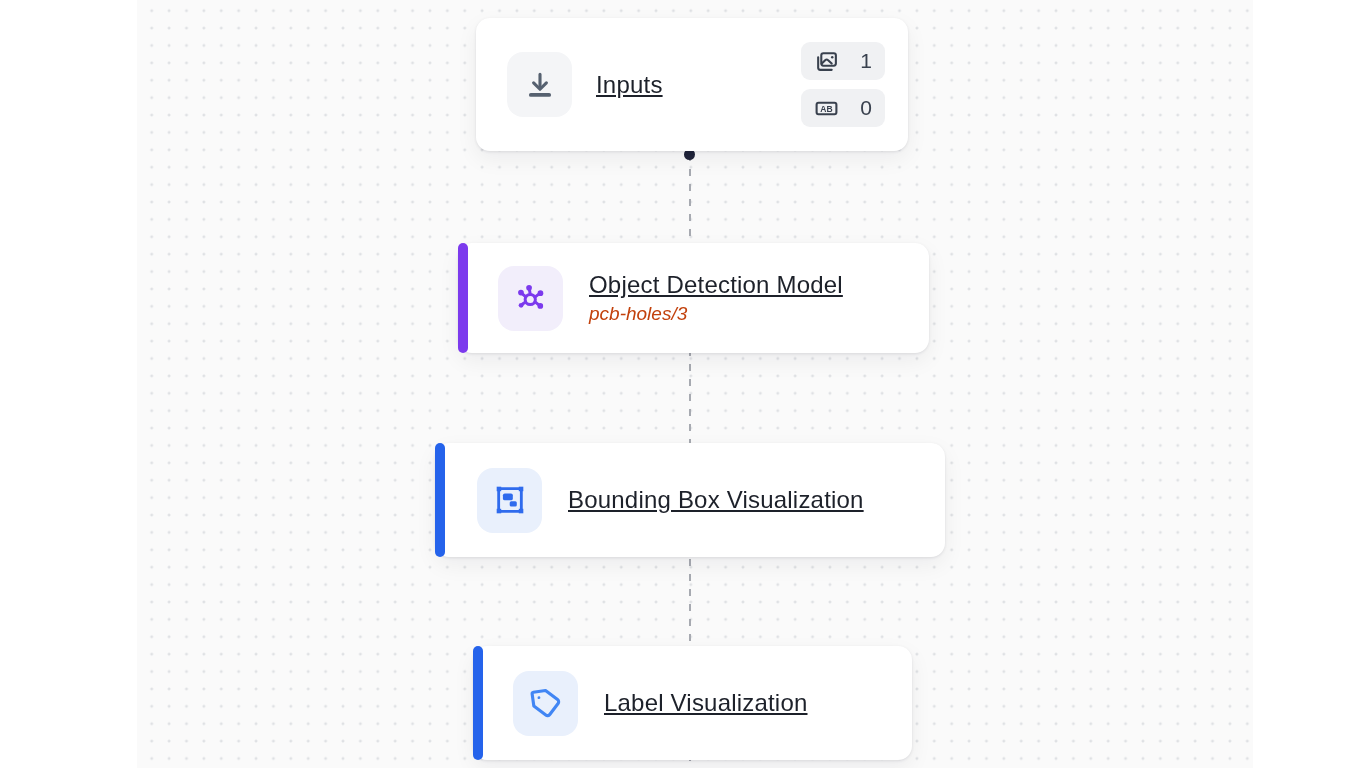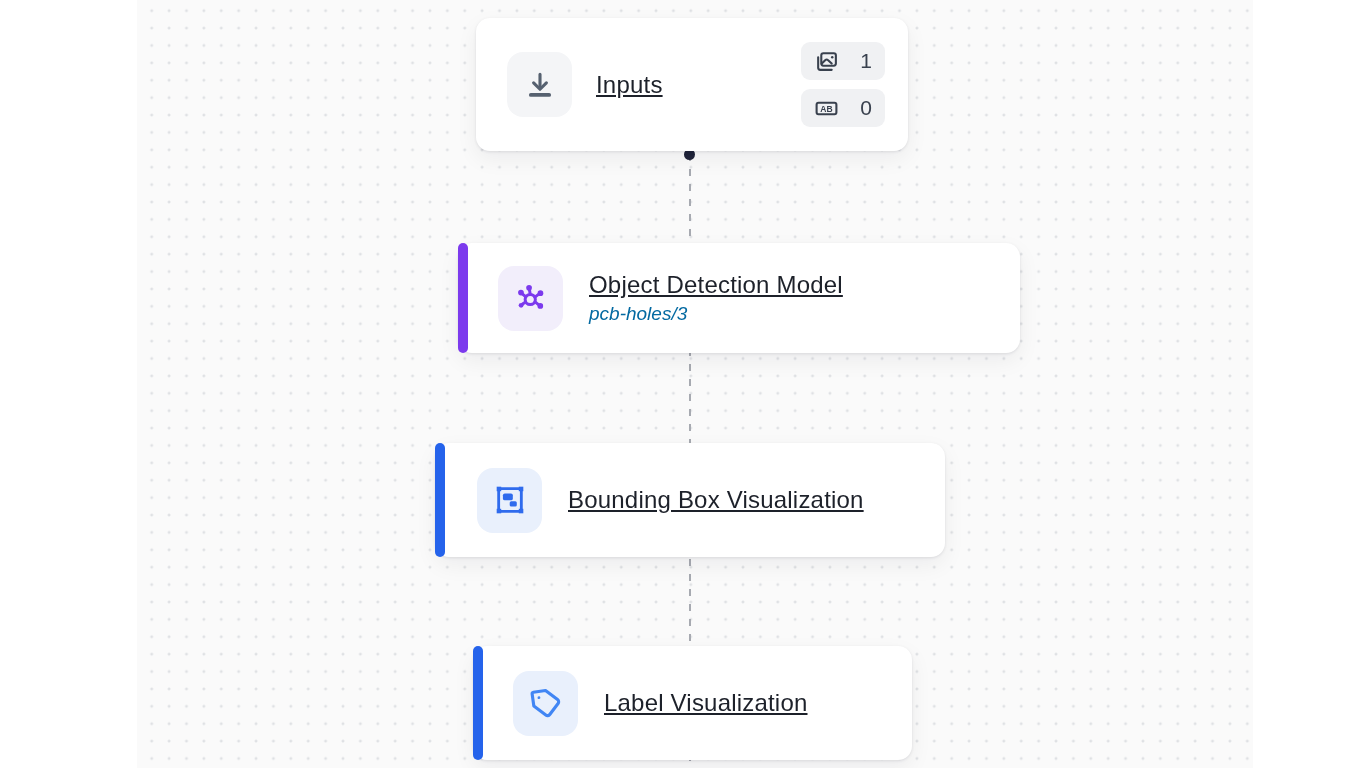--- a/index.html
+++ b/index.html
@@ -27,32 +27,32 @@
     position: absolute; background: #ffffff; border-radius: 14px;
     box-shadow: 0 1px 3px rgba(16,24,40,.10), 0 8px 22px rgba(16,24,40,.06);
     display: flex; align-items: center;
   }
   .node-card .accent-bar {
     position: absolute; left: 0; top: 0; height: 100%; width: 10px;
     border-radius: 8px;
   }
 
   #node-inputs   { left: 339px; top: 18px;  width: 432px; height: 133px; padding: 0 23px 0 31px; }
-  #node-model    { left: 321px; top: 243px; width: 562px; height: 110px; padding-left: 40px; }
+  #node-model    { left: 321px; top: 243px; width: 471px; height: 110px; padding-left: 40px; }
   #node-bbox     { left: 298px; top: 443px; width: 510px; height: 114px; padding-left: 42px; }
   #node-label    { left: 336px; top: 646px; width: 439px; height: 114px; padding-left: 40px; }
 
   .icon-box {
     width: 65px; height: 65px; border-radius: 16px; flex: 0 0 auto;
     display: flex; align-items: center; justify-content: center;
   }
   .icon-box svg { display: block; }
 
   .node-title { font-size: 24px; font-weight: 500; color: #1d212a; letter-spacing: .2px; text-decoration: underline; }
-  .node-subtitle { font-size: 19px; font-style: italic; color: #0369a1; margin-top: 4px; }
+  .node-subtitle { font-size: 19px; font-style: italic; color: #c2410c; margin-top: 4px; }
   .title-block { margin-left: 26px; }
   #node-inputs .title-block { margin-left: 24px; }
 
   .badge-col {
     margin-left: auto; display: flex; flex-direction: column; gap: 9px; align-items: stretch;
   }
   .badge {
     display: flex; align-items: center; justify-content: space-between; gap: 12px;
     background: #f0f1f3; border-radius: 9px; height: 38px; min-width: 84px;
     padding: 0 13px; color: #39414e; font-size: 21px;

